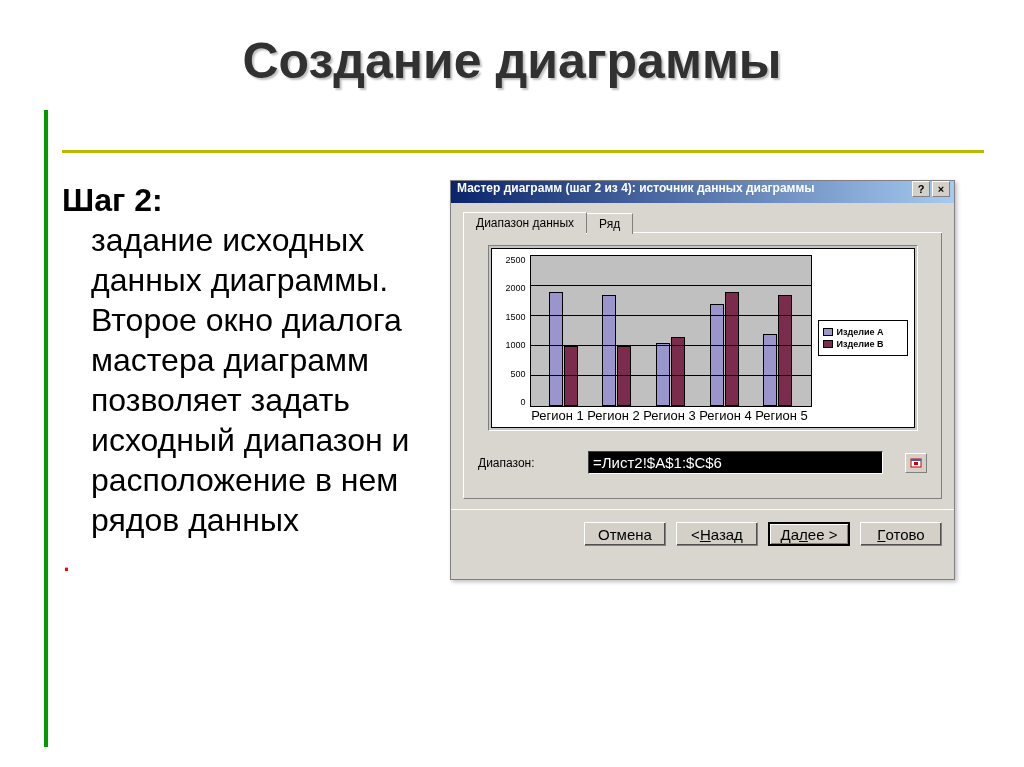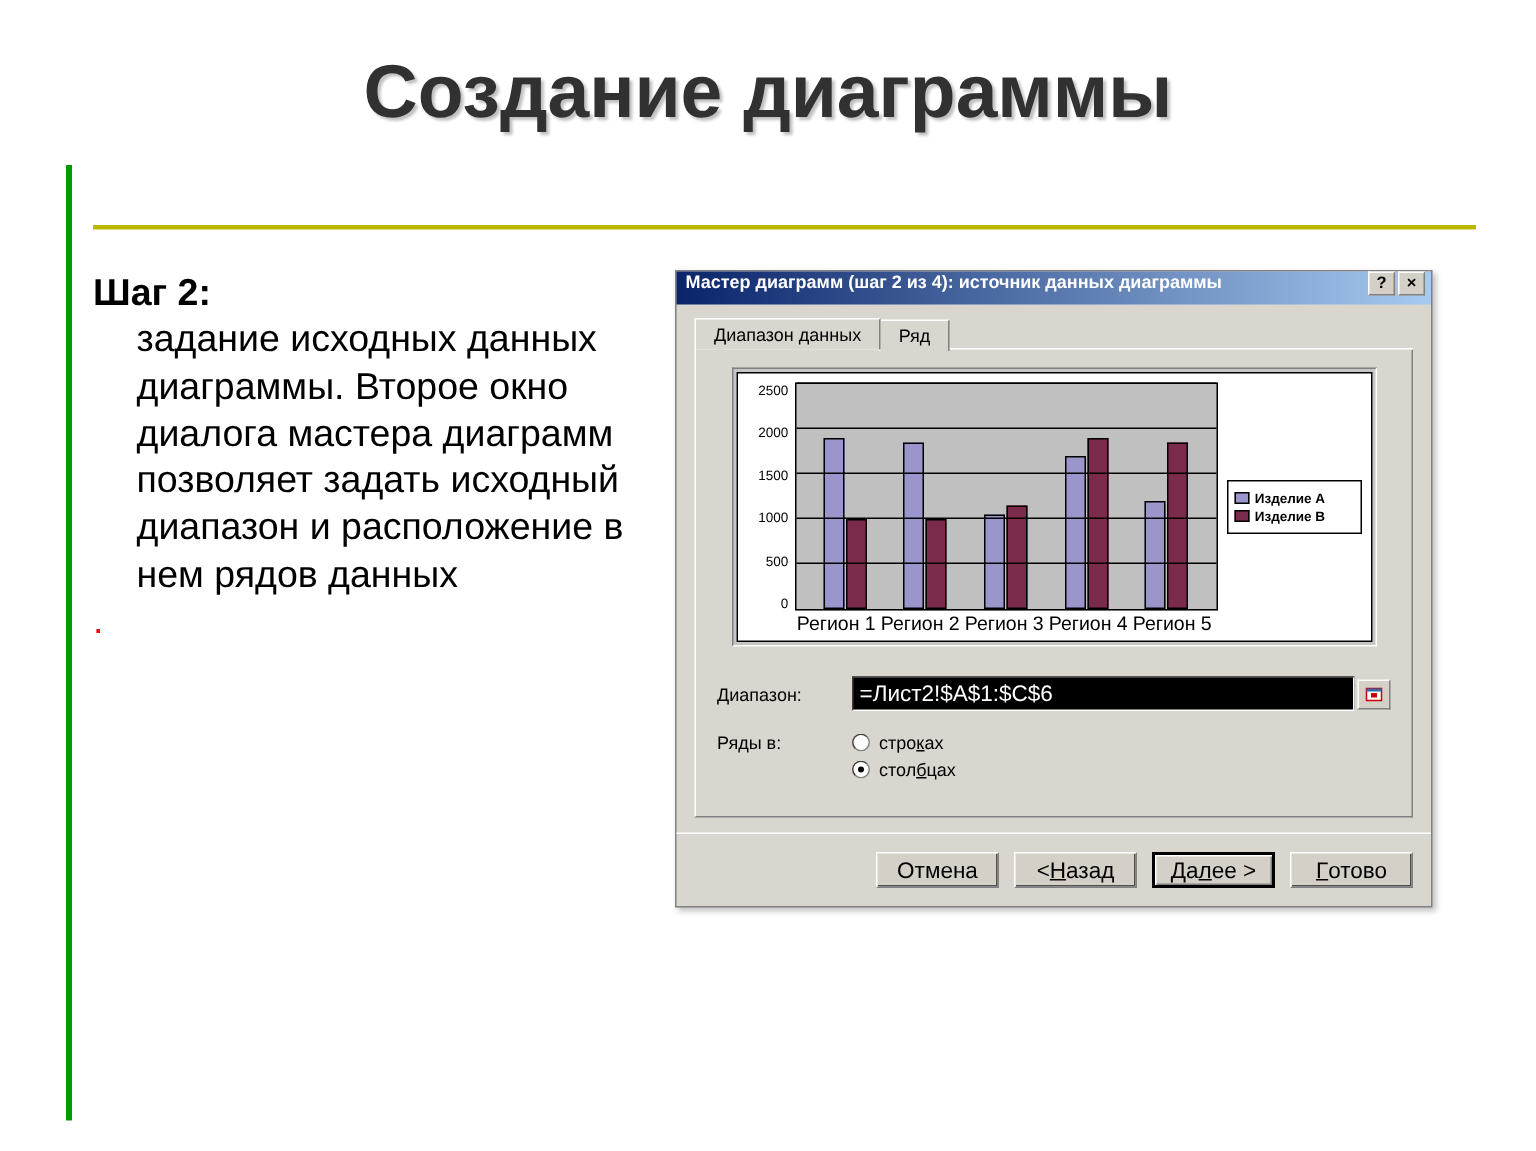--- a/index.html
+++ b/index.html
@@ -46,21 +46,21 @@
     left: 62px;
     top: 180px;
     right: 40px;
     display: flex;
     gap: 18px;
   }
   .text-col {
     width: 370px;
   }
   .text-col p {
-    font-size: 25px;
+    font-size: 32px;
     line-height: 1.25;
     color: #000;
   }
   .text-col p b { font-weight: bold; }
   .text-col .ind {
     display: block;
     margin-left: 29px;
   }
   .dot-end { color: #F6000D; }
 
@@ -204,21 +204,21 @@
   }
   .lg-box {
     border: 1px solid #000;
     padding: 4px;
     background: #fff;
   }
   .lg-row { display: flex; align-items: center; gap: 4px; margin: 2px 0;}
   .lg-sw { width: 10px; height: 8px; border: 1px solid #000;}
 
   
-  .form-row { display: flex; align-items: center; font-size: 12px; margin: 6px 0;}
+  .form-row { display: flex; align-items: center; font-size: 12px; margin: 6px 0; gap: 20px;}
   .form-label { width: 90px; }
   .range-input {
     flex: 1;
     background: #000;
     color: #fff;
     font-size: 15px;
     padding: 2px 4px;
     border: 1px solid #808080;
     border-top-color:#404040;
     border-left-color:#404040;
@@ -367,33 +367,20 @@
             <div class="range-input">=Лист2!$A$1:$C$6</div>
             <div class="range-btn">
               <svg viewBox="0 0 12 12">
                 <rect x="1" y="2" width="10" height="8" fill="#fff" stroke="#c00"></rect>
                 <rect x="1" y="2" width="10" height="2" fill="#36a"></rect>
                 <rect x="4" y="5" width="4" height="3" fill="#c00"></rect>
               </svg>
             </div>
           </div>
 
-          <div class="form-row" style="align-items:flex-start;margin-top:14px;">
-            <div class="form-label">Ряды в:</div>
-            <div class="radio-col">
-              <div class="radio-item">
-                <div class="radio"></div>
-                <span><span>стро</span><span class="underline-char">к</span><span>ах</span></span>
-              </div>
-              <div class="radio-item">
-                <div class="radio selected"></div>
-                <span><span>стол</span><span class="underline-char">б</span><span>цах</span></span>
-              </div>
-            </div>
-          </div>
 
         </div>
       </div>
 
       <div class="button-row">
         <div class="wbtn">Отмена</div>
         <div class="wbtn">
           <span>&lt; </span>
             <span class="underline-char">Н</span>
             <span>азад</span>

